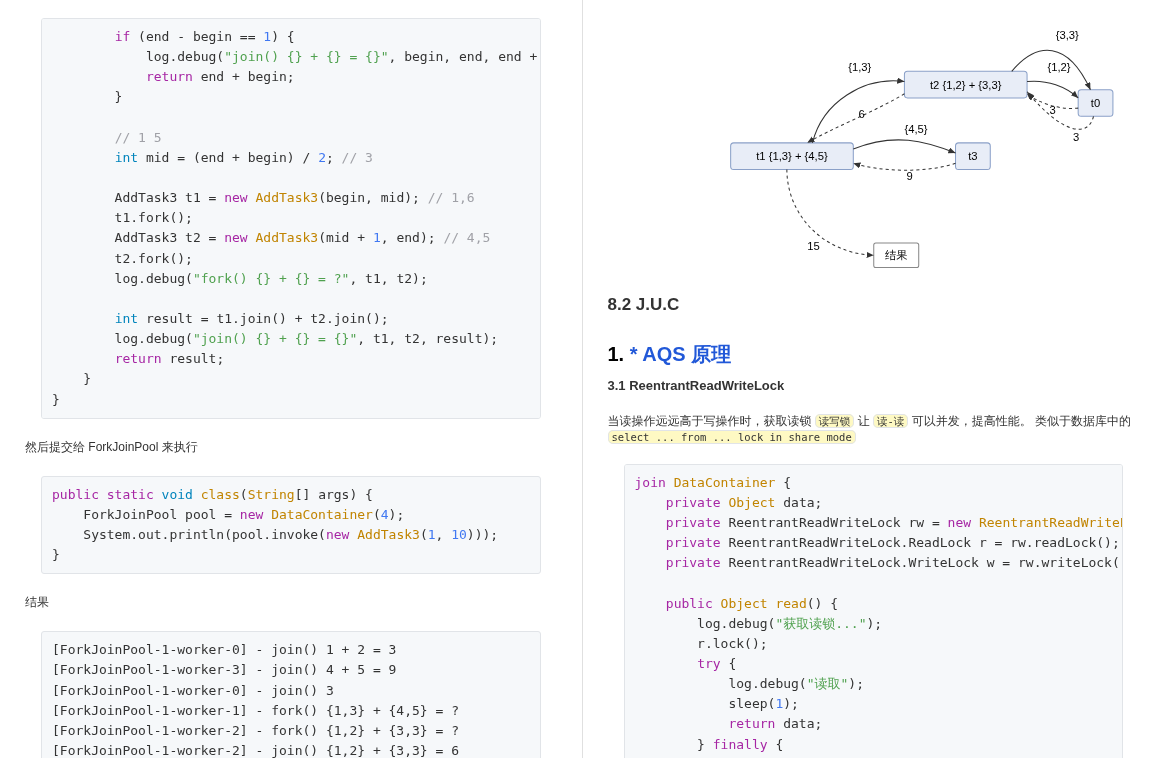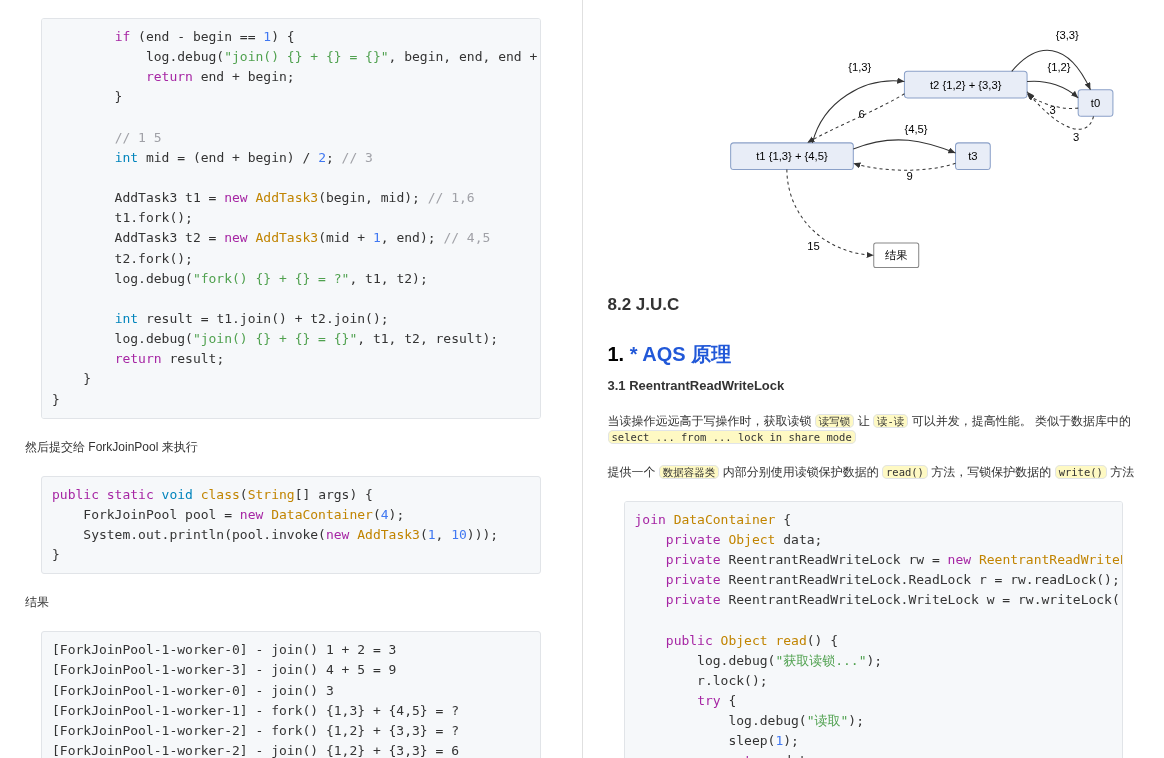--- a/index.html
+++ b/index.html
@@ -158,23 +158,20 @@
 
   <h3>
     <span>1. </span><a href="#">* AQS 原理</a>
   </h3>
   <h4>3.1 ReentrantReadWriteLock</h4>
 
   <p>
     <span>当读操作远远高于写操作时，获取读锁 </span><code class="inline">读写锁</code><span> 让 </span><code class="inline">读-读</code><span> 可以并发，提高性能。 类似于数据库中的 </span><code class="inline">select ... from ... lock in share mode</code>
   </p>
 
-  <p>
-    <span>提供一个 </span><code class="inline">数据容器类</code><span> 内部分别使用读锁保护数据的 </span><code class="inline">read()</code><span> 方法，写锁保护数据的 </span><code class="inline">write()</code><span> 方法</span>
-  </p>
 
   <pre class="code"><span class="k">join</span> <span class="t">DataContainer</span> {
     <span class="k">private</span> <span class="t">Object</span> data;
     <span class="k">private</span> ReentrantReadWriteLock rw = <span class="k">new</span> <span class="t">ReentrantReadWriteLock</span>();
     <span class="k">private</span> ReentrantReadWriteLock.ReadLock r = rw.readLock();
     <span class="k">private</span> ReentrantReadWriteLock.WriteLock w = rw.writeLock();
 
     <span class="k">public</span> <span class="t">Object</span> <span class="t">read</span>() {
         log.debug(<span class="s">"获取读锁..."</span>);
         r.lock();

